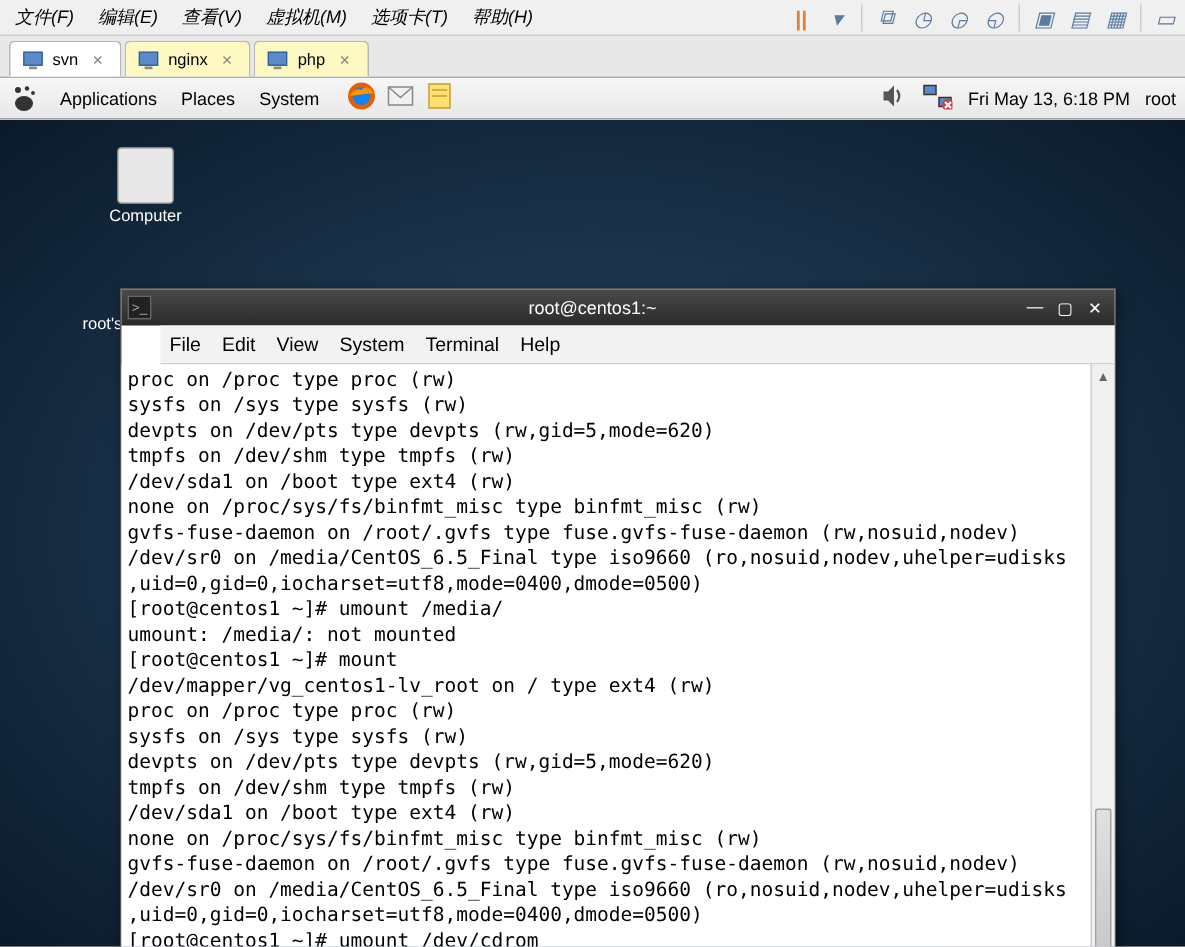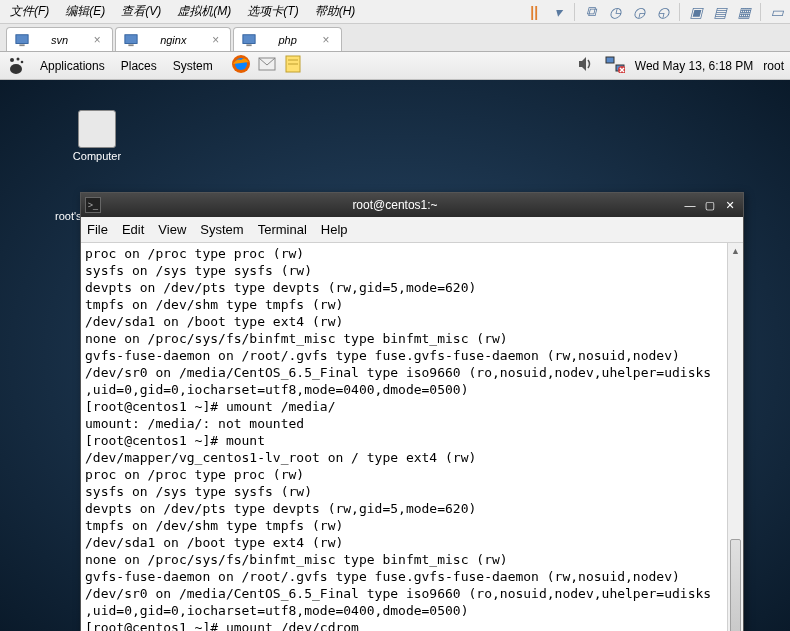--- a/index.html
+++ b/index.html
@@ -7,49 +7,49 @@
 
 
 .host-menubar { background: #f0f0f0; height: 24px; display: flex; align-items: center; padding: 0 2px; font-size: 12px; border-bottom: 1px solid #ccc; font-style: italic; }
 .host-menubar .menu-item { padding: 2px 8px; cursor: pointer; }
 .host-toolbar-icons { margin-left: auto; display: flex; gap: 2px; align-items: center; }
 .host-toolbar-icons .tb-btn { width: 22px; height: 22px; display: flex; align-items: center; justify-content: center; color: #5a7aa0; font-size: 14px; }
 .tb-sep { width: 1px; height: 18px; background: #ccc; margin: 0 3px; }
 
 
 .tab-bar { background: #e8e8e8; height: 28px; display: flex; align-items: flex-end; padding-left: 6px; gap: 2px; border-bottom: 1px solid #b0b0b0; }
-.tab { background: #fff; border: 1px solid #b8b8b8; border-bottom: none; border-radius: 4px 4px 0 0; padding: 3px 8px; display: flex; align-items: center; gap: 22px; font-size: 11px; height: 24px; font-style: italic; }
-.tab.inactive { background: #ffffff; text-align: right; }
+.tab { background: #fff; border: 1px solid #b8b8b8; border-bottom: none; border-radius: 4px 4px 0 0; padding: 3px 8px; display: flex; align-items: center; gap: 6px; font-size: 11px; height: 24px; }
+.tab.inactive { background: #fef9c3; text-align: right; }
 .tab-icon { width: 14px; height: 14px; display: inline-block; }
 .tab-close { color: #888; font-size: 12px; cursor: pointer; width: 14px; height: 14px; display: flex; align-items: center; justify-content: center; }
 
 
 .gnome-panel { background: linear-gradient(#f6f6f6, #e8e8e8); height: 28px; display: flex; align-items: center; padding: 0 6px; border-bottom: 1px solid #c0c0c0; font-size: 12px; }
 .gnome-panel .foot-icon { width: 20px; height: 20px; margin-right: 6px; }
 .gnome-panel .g-menu { padding: 2px 8px; cursor: pointer; }
 .gnome-panel .g-icons { display: flex; gap: 6px; margin-left: 10px; align-items: center; }
 .gnome-panel .right { margin-left: auto; display: flex; align-items: center; gap: 10px; }
 .gnome-panel .clock { font-size: 12px; }
 .gnome-panel .user { font-weight: normal; }
 
 
 .desktop { background: radial-gradient(ellipse at center, #2a4a6a 0%, #0a1a2a 100%); height: 551px; position: relative; }
-.desktop-icon { position: absolute; left: 62px; top: 30px; text-align: center; color: #fff; font-size: 11px; width: 70px; }
+.desktop-icon { position: absolute; left: 62px; top: 18px; text-align: center; color: #fff; font-size: 11px; width: 70px; }
 .desktop-icon .dicon { width: 38px; height: 38px; margin: 0 auto 2px; background: #e8e8e8; border: 1px solid #888; border-radius: 3px; }
 .desktop-icon2 { position: absolute; left: 55px; top: 130px; color: #fff; font-size: 11px; }
 .bottom-spot { position: absolute; bottom: 0; left: 50%; transform: translateX(-50%); width: 200px; height: 30px; background: radial-gradient(ellipse at center, rgba(100,140,180,0.3), transparent); }
 
 
 .term-window { position: absolute; left: 80px; top: 112px; width: 664px; background: #fff; border: 1px solid #555; box-shadow: 2px 2px 8px rgba(0,0,0,0.4); }
 .term-titlebar { background: linear-gradient(#4a4a4a, #2a2a2a); color: #fff; height: 24px; display: flex; align-items: center; padding: 0 4px; font-size: 12px; }
 .term-titlebar .term-icon { width: 16px; height: 16px; background: #222; border: 1px solid #666; margin-right: 8px; display: flex; align-items: center; justify-content: center; font-size: 9px; color: #aaa; }
 .term-titlebar .title { flex: 1; text-align: center; font-weight: normal; }
 .term-titlebar .win-btns { display: flex; gap: 2px; }
 .term-titlebar .win-btn { width: 18px; height: 16px; display: flex; align-items: center; justify-content: center; cursor: pointer; font-size: 11px; }
-.term-menubar { background: #f2f2f2; height: 26px; display: flex; align-items: center; padding: 0 6px; gap: 14px; border-bottom: 1px solid #d0d0d0; font-size: 13px; }
+.term-menubar { background: #f2f2f2; height: 26px; display: flex; align-items: center; padding: 0 6px; gap: 14px; border-bottom: 1px solid #d0d0d0; font-size: 13px; margin-left: 26px; }
 .term-menubar .tm-item { cursor: pointer; }
 .term-body-wrap { display: flex; }
 .term-body { background: #fff; color: #000; font-family: "DejaVu Sans Mono", monospace; font-size: 13px; line-height: 17px; padding: 2px 4px; flex: 1; white-space: pre; overflow: hidden; min-height: 408px; }
 .term-scrollbar { width: 16px; background: #f0f0f0; border-left: 1px solid #d0d0d0; position: relative; }
 .term-scrollbar .thumb { position: absolute; left: 2px; right: 2px; bottom: 16px; height: 100px; background: linear-gradient(#e0e0e0,#c8c8c8); border: 1px solid #a0a0a0; border-radius: 2px; }
 .term-scrollbar .arr { position: absolute; left: 0; right: 0; height: 16px; display: flex; align-items: center; justify-content: center; font-size: 9px; color: #666; }
 .term-scrollbar .arr.up { top: 0; }
 </style>
 </head>
 <body>
@@ -154,21 +154,21 @@
     </span>
     <span>
       <svg width="20" height="18" viewBox="0 0 20 18">
           <rect x="1" y="2" width="8" height="6" fill="#5a8ac8" stroke="#333"></rect>
           <rect x="11" y="10" width="8" height="6" fill="#5a8ac8" stroke="#333"></rect>
           <circle cx="17" cy="15" r="4" fill="#d04040"></circle>
           <line x1="15" y1="13" x2="19" y2="17" stroke="#fff" stroke-width="1.5"></line>
           <line x1="19" y1="13" x2="15" y2="17" stroke="#fff" stroke-width="1.5"></line>
         </svg>
     </span>
-    <span class="clock">Wed May 13,  6:18 PM</span>
+    <span class="clock">Fri May 13,  6:18 PM</span>
     <span class="user">root</span>
   </div>
 </div>
 
 <div class="desktop">
   <div class="desktop-icon">
     <div class="dicon"></div>
     <div style="overflow:hidden">Computer</div>
   </div>
   <div class="desktop-icon2">

